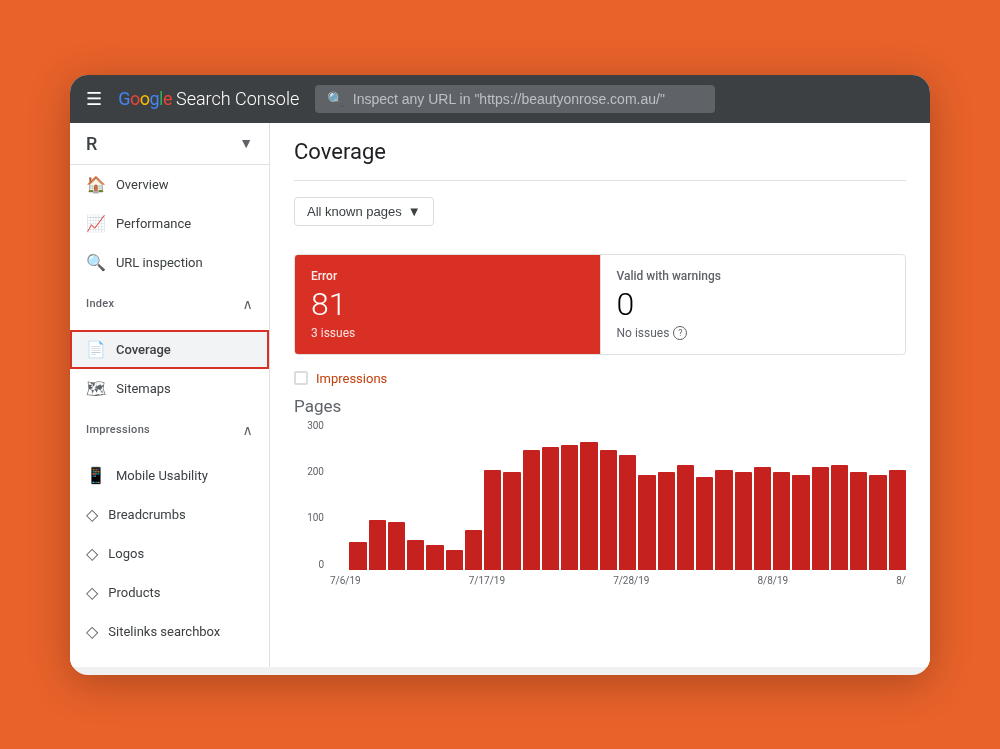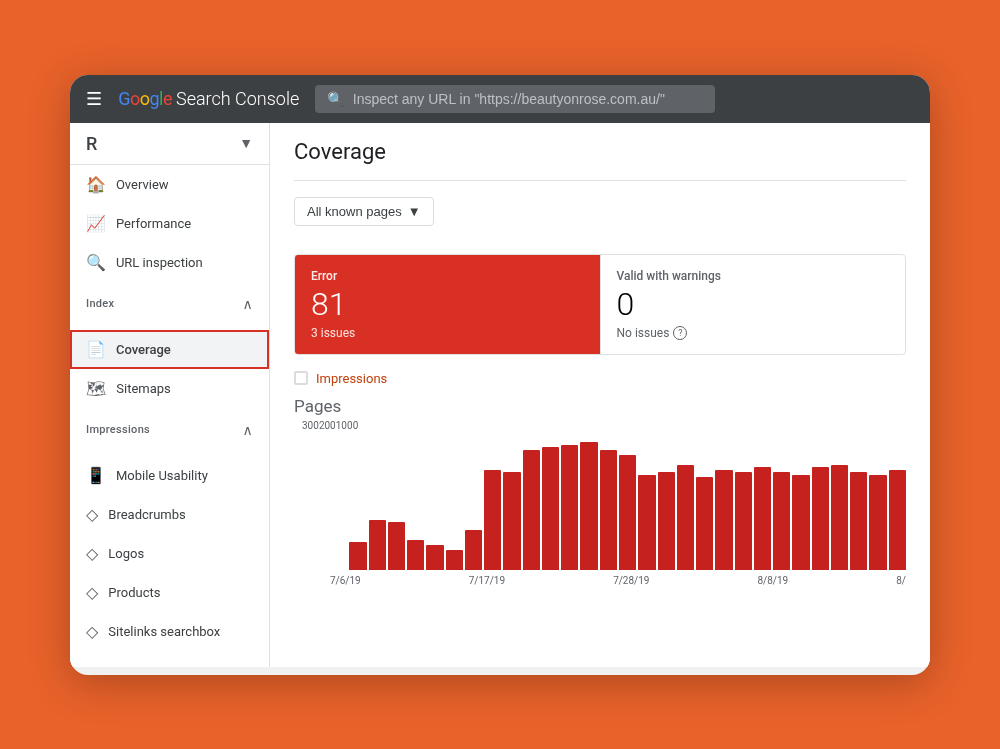--- a/index.html
+++ b/index.html
@@ -239,25 +239,25 @@
       font-size: 17px;
       color: #5f6368;
     }
     .chart-container {
       position: relative;
       height: 180px;
       margin-top: 4px;
     }
     .chart-y-labels {
       position: absolute;
-      left: 8px;
+      left: 0;
       top: 0;
       height: 150px;
       display: flex;
-      flex-direction: row;
+      flex-direction: column;
       justify-content: space-between;
       font-size: 10px;
       color: #5f6368;
       width: 30px;
       text-align: right;
     }
     .bars-area {
       position: absolute;
       left: 36px;
       right: 0;

